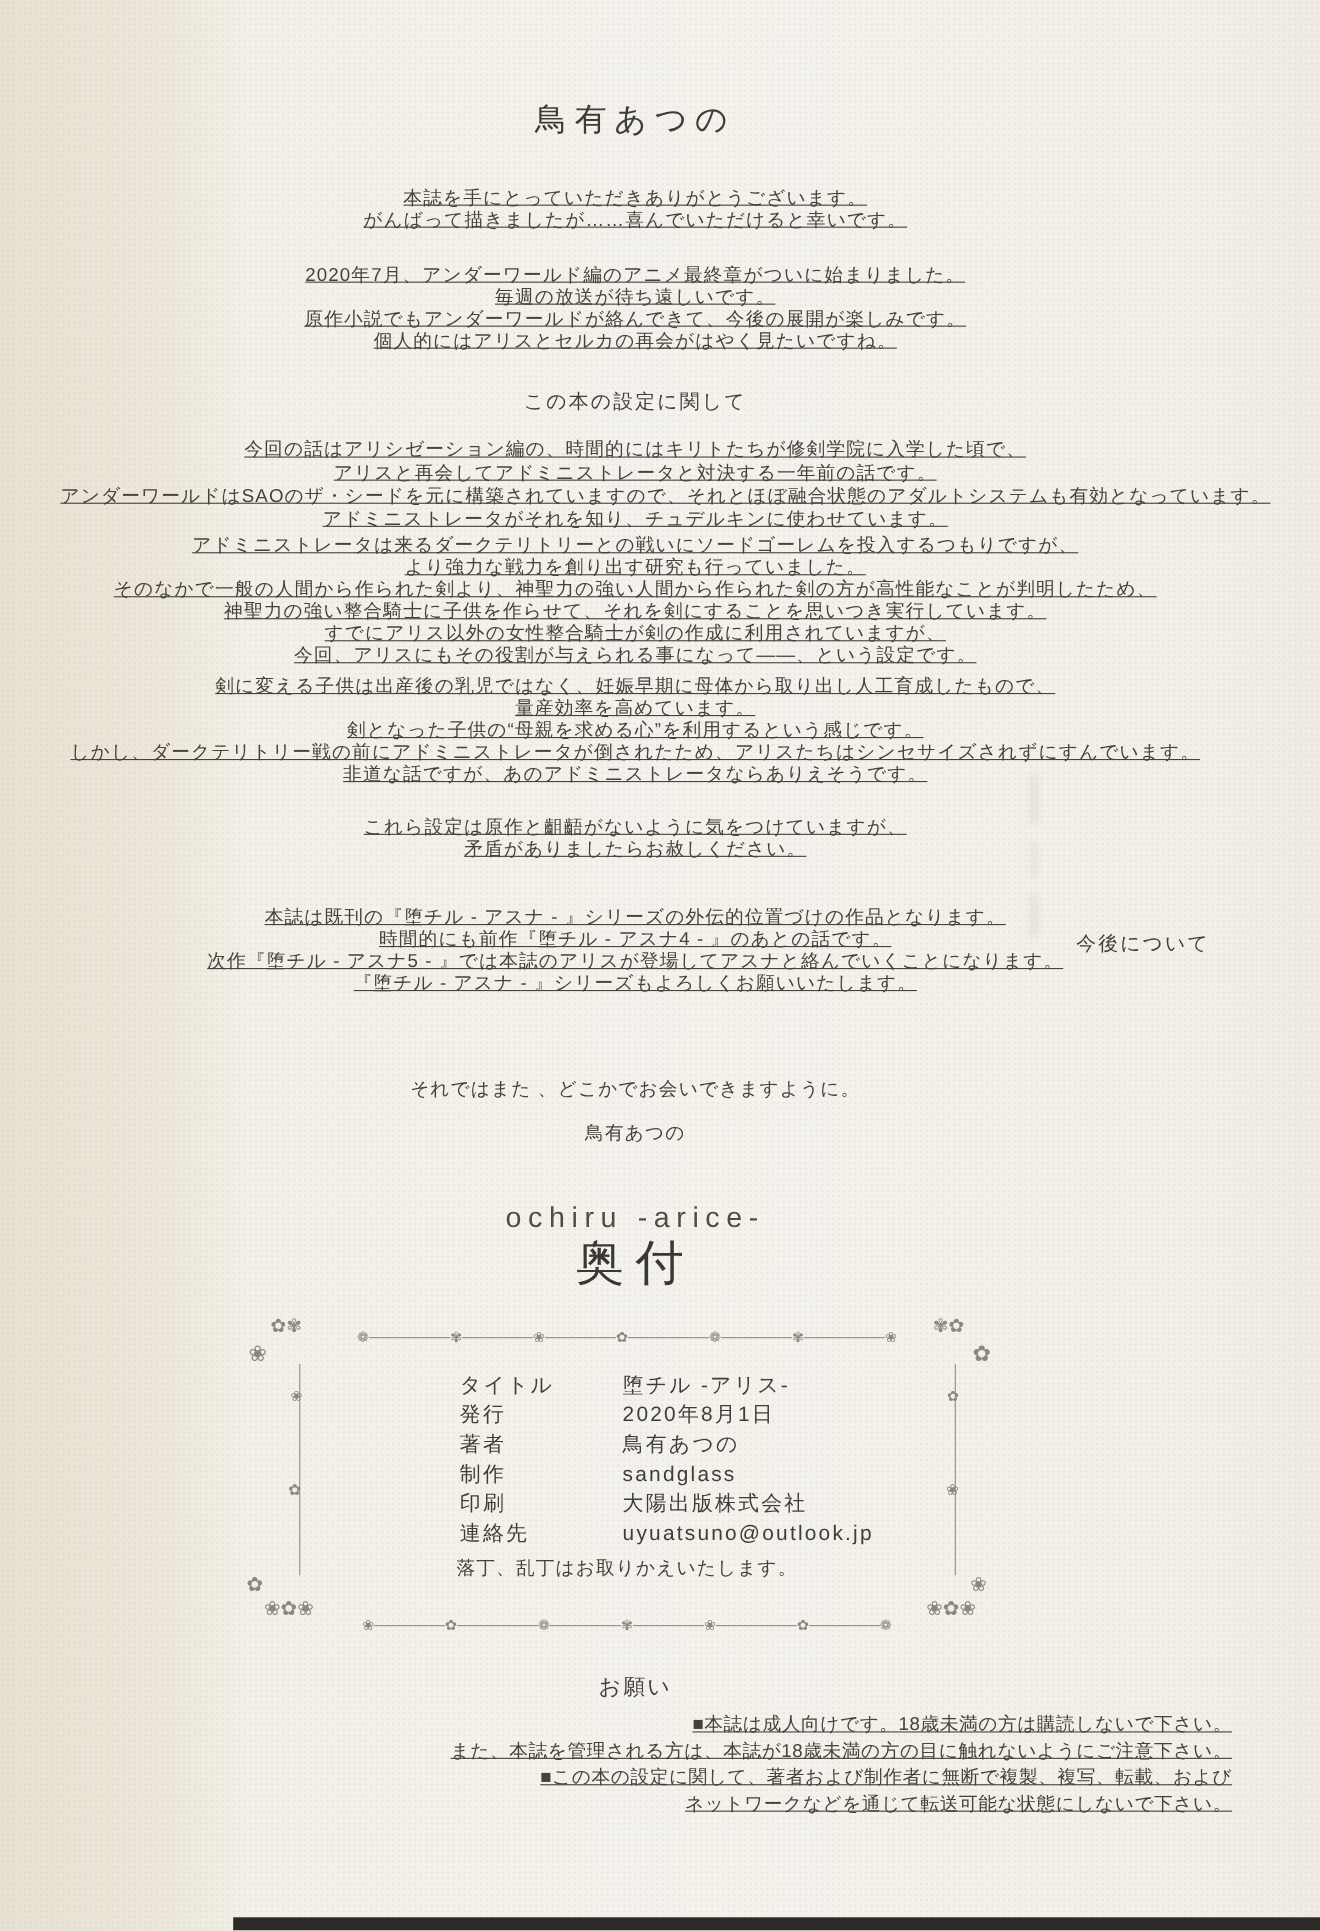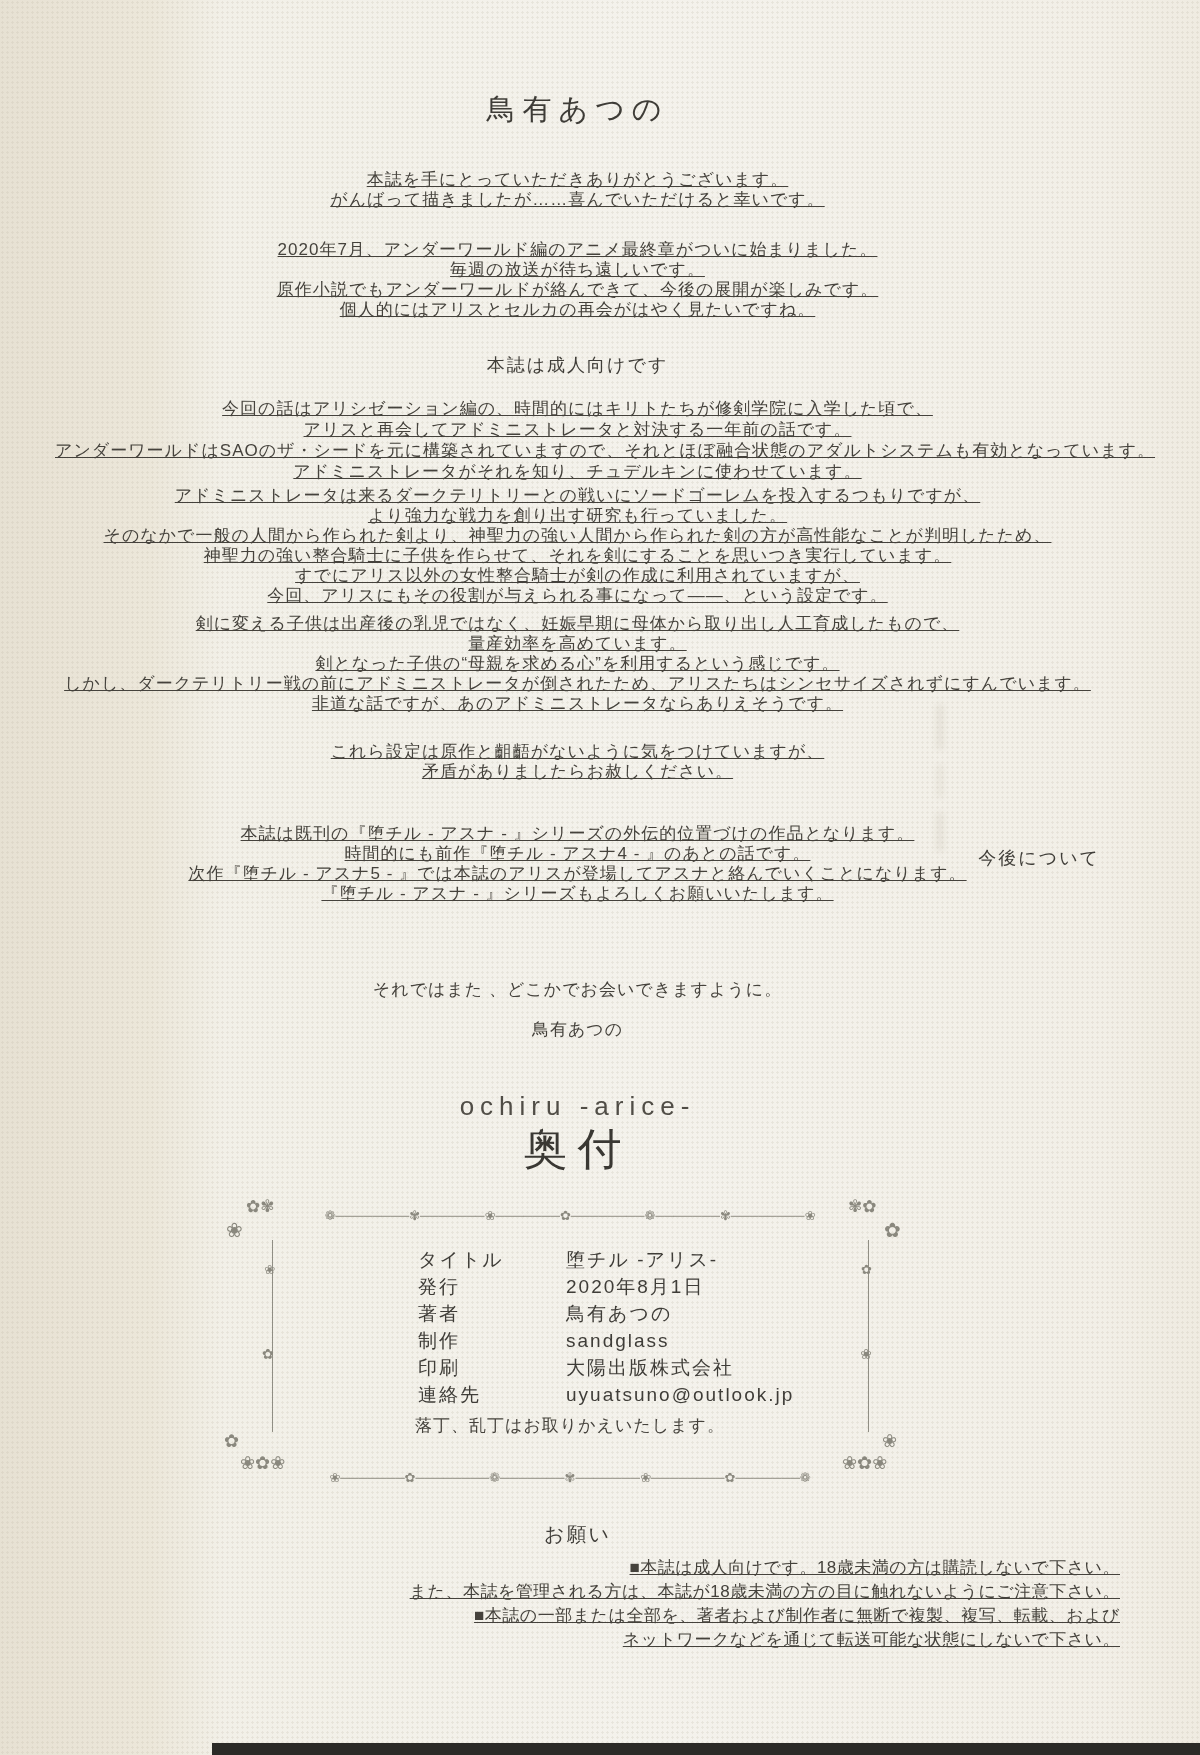--- a/index.html
+++ b/index.html
@@ -61,21 +61,21 @@
     <div class="line">がんばって描きましたが……喜んでいただけると幸いです。</div>
   </div>
 
   <div class="block" style="top:240px;">
     <div class="line">2020年7月、アンダーワールド編のアニメ最終章がついに始まりました。</div>
     <div class="line">毎週の放送が待ち遠しいです。</div>
     <div class="line">原作小説でもアンダーワールドが絡んできて、今後の展開が楽しみです。</div>
     <div class="line">個人的にはアリスとセルカの再会がはやく見たいですね。</div>
   </div>
 
-  <div class="block h-section" style="top:355px;">本誌は成人向けです</div>
+  <div class="block h-section" style="top:355px;">この本の設定に関して</div>
 
   <div class="block" style="top:398px;line-height:21px;">
     <div class="line">今回の話はアリシゼーション編の、時間的にはキリトたちが修剣学院に入学した頃で、</div>
     <div class="line">アリスと再会してアドミニストレータと対決する一年前の話です。</div>
     <div class="line">アンダーワールドはSAOのザ・シードを元に構築されていますので、それとほぼ融合状態のアダルトシステムも有効となっています。</div>
     <div class="line">アドミニストレータがそれを知り、チュデルキンに使わせています。</div>
   </div>
 
   <div class="block" style="top:486px;">
     <div class="line">アドミニストレータは来るダークテリトリーとの戦いにソードゴーレムを投入するつもりですが、</div>
@@ -163,17 +163,17 @@
   </div>
   <div class="colo-note">落丁、乱丁はお取りかえいたします。</div>
 </div>
 
 <div class="content">
   <div class="block h-section" style="top:1524px;font-size:20px;">お願い</div>
 </div>
 <div class="warnings">
   <div class="line">■本誌は成人向けです。18歳未満の方は購読しないで下さい。</div>
   <div class="line indent">また、本誌を管理される方は、本誌が18歳未満の方の目に触れないようにご注意下さい。</div>
-  <div class="line">■本誌の一部または全部を、著者および制作者に無断で複製、複写、転載、および</div>
+  <div class="line">■この本の設定に関して、著者および制作者に無断で複製、複写、転載、および</div>
   <div class="line indent">ネットワークなどを通じて転送可能な状態にしないで下さい。</div>
 </div>
 
 <div class="edge-bar"></div>
 
 </body></html>

